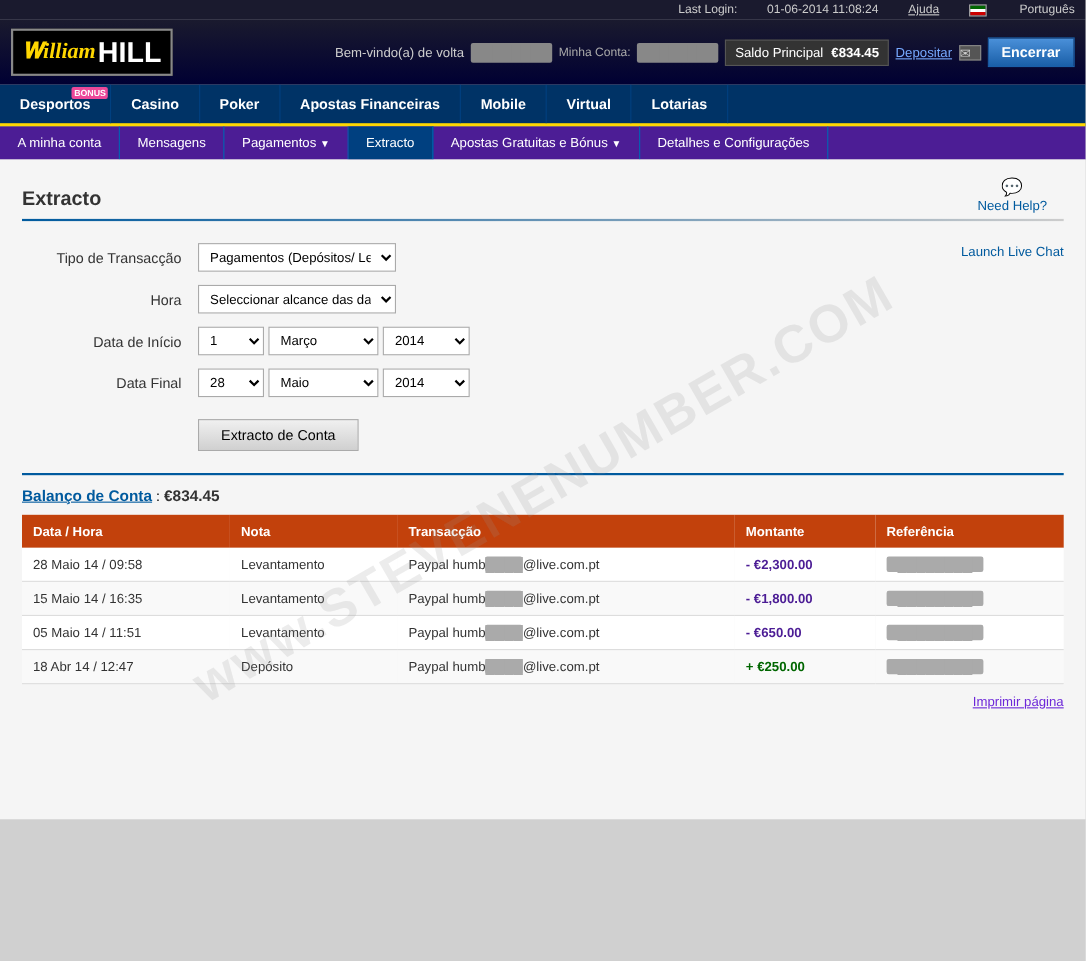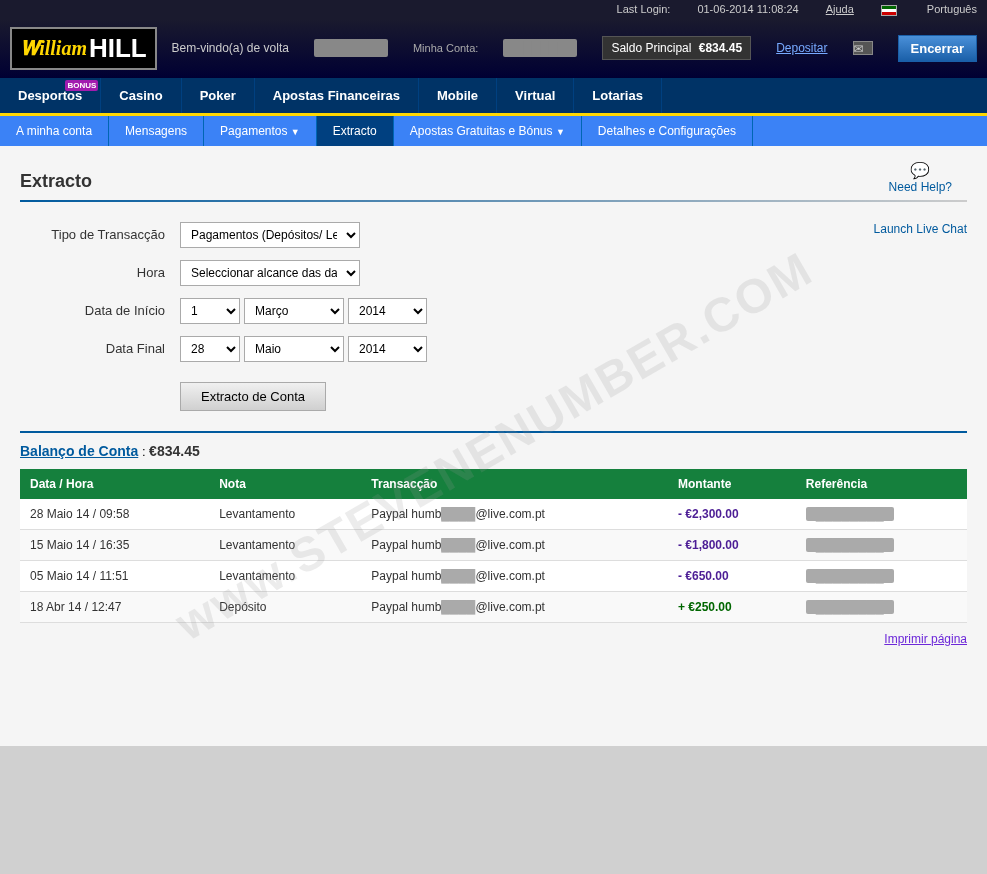--- a/index.html
+++ b/index.html
@@ -48,21 +48,21 @@
     .logo-hill {
       font-size: 26px;
       font-weight: 900;
       color: #fff;
       margin-left: 2px;
       font-family: Arial Black, sans-serif;
     }
     #header-right {
       display: flex;
       align-items: center;
-      gap: 25px;
+      gap: 6px;
       color: #ccc;
       font-size: 12px;
     }
     #header-right .welcome { color: #ccc; }
     .saldo-box {
       background: #333;
       color: #fff;
       padding: 4px 8px;
       font-size: 12px;
       border: 1px solid #555;
@@ -99,30 +99,30 @@
       cursor: pointer;
       font-size: 13px;
       font-weight: bold;
       border-right: 1px solid #004080;
       position: relative;
     }
     .bonus-badge {
       position: absolute;
       top: 2px;
       right: 2px;
-      background: #a21caf;
+      background: #ec4899;
       color: #fff;
       font-size: 8px;
       padding: 1px 2px;
       border-radius: 2px;
     }
 
     
     #sub-nav {
-      background: #3b82f6;
+      background: #4c1d95;
       display: flex;
       padding: 0;
     }
     .sub-nav-item {
       color: #fff;
       padding: 8px 16px;
       cursor: pointer;
       font-size: 12px;
       border-right: 1px solid #0066b3;
     }
@@ -229,21 +229,21 @@
       color: #333;
     }
 
     
     table {
       width: 100%;
       border-collapse: collapse;
       margin-top: 5px;
     }
     thead tr {
-      background: #15803d;
+      background: #c2410c;
       color: #fff;
     }
     thead th {
       padding: 8px 10px;
       text-align: left;
       font-size: 12px;
       font-weight: bold;
     }
     tbody tr {
       border-bottom: 1px solid #ddd;

